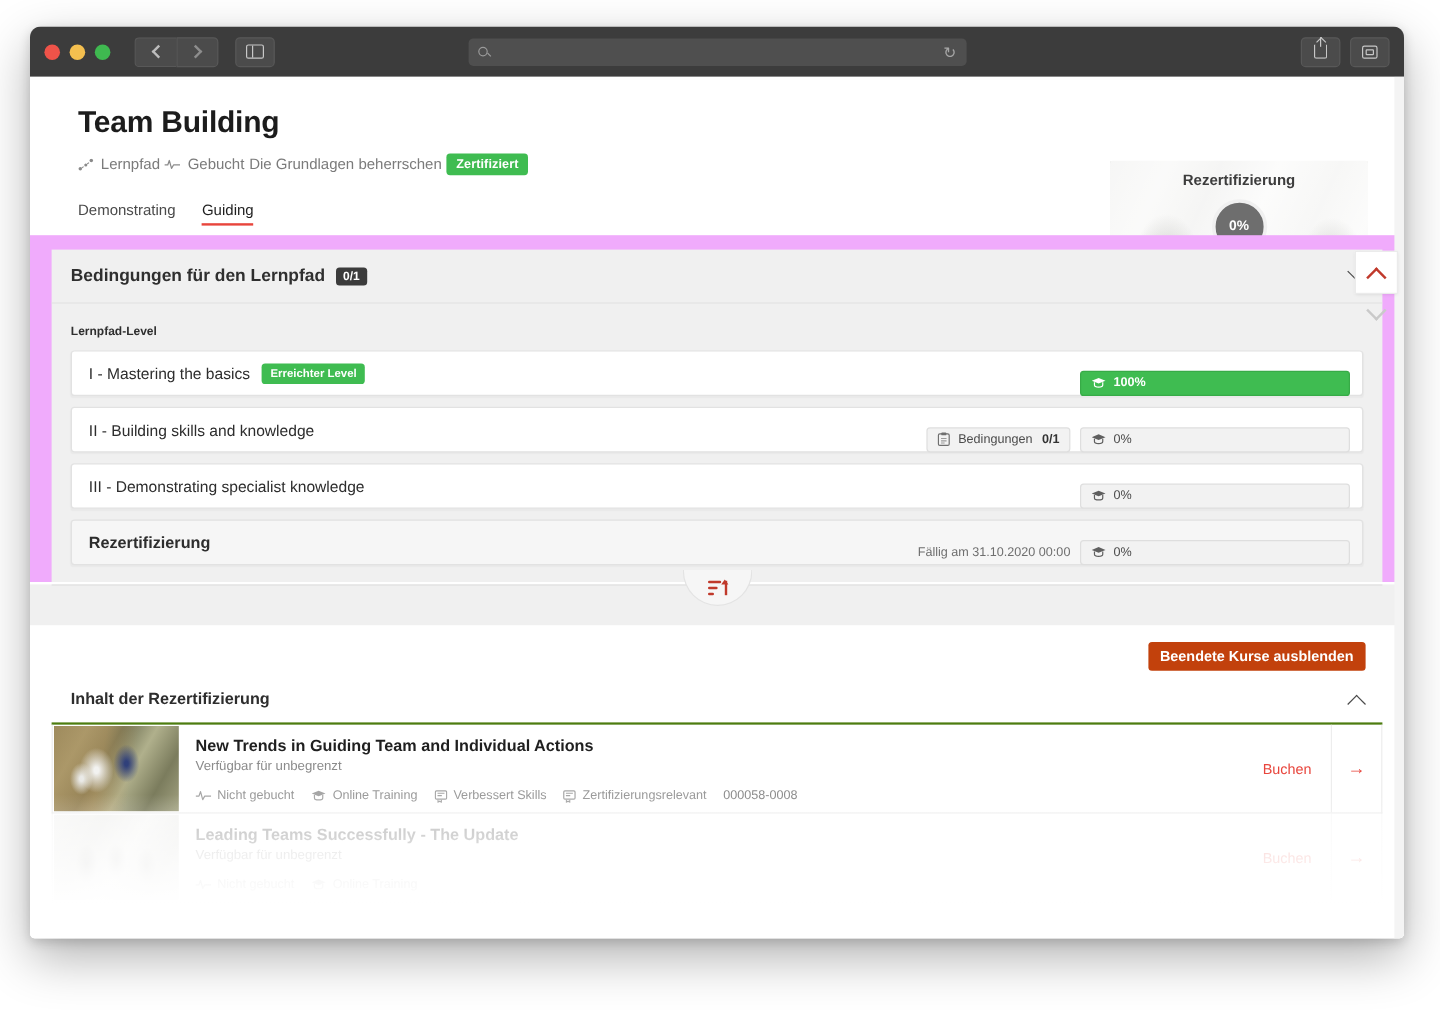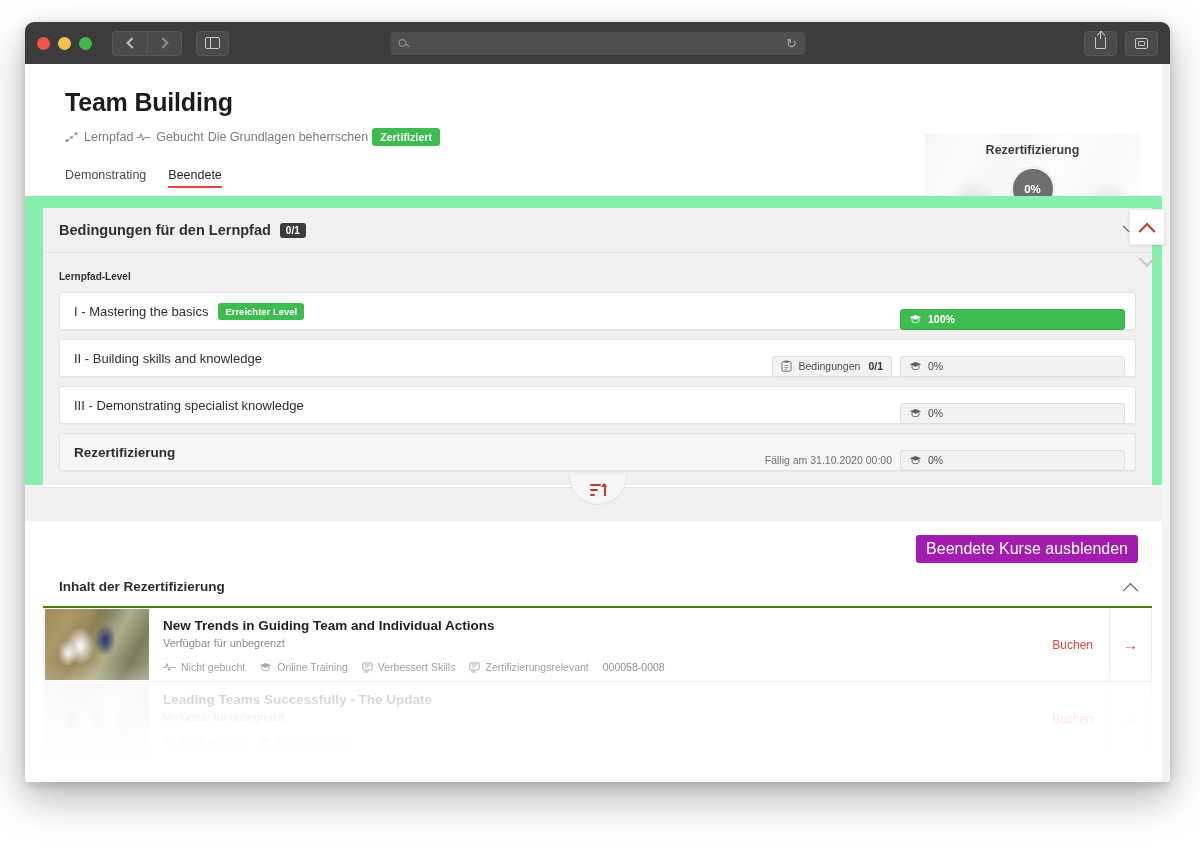--- a/index.html
+++ b/index.html
@@ -102,21 +102,21 @@
     display: flex; align-items: center; justify-content: center;
     margin: 9px auto 0 auto; border: 3px solid #f0f0f0;
   }
   .recert-due { font-size: 10.5px; color: #6f6f6f; margin-top: 10px; }
 
   .tabs { padding: 22px 40px 0 40px; display: flex; gap: 22px; }
   .tab { font-size: 12.5px; color: #4a4a4a; padding-bottom: 6px; position: relative; }
   .tab.active { color: #1f1f1f; }
   .tab.active::after { content:''; position:absolute; left:0; right:0; bottom:0; height: 2.5px; background: #e8453c; }
 
-  .greybody { background: #86efac; padding: 12px 0 0 0; margin-top: 8px; position: relative; }
+  .greybody { background: #f0abfc; padding: 12px 0 0 0; margin-top: 8px; position: relative; }
 
   .panel { background: #f0f0f0; margin: 0 18px; }
   .cond-row {
     display: flex; align-items: center; padding: 14px 16px 14px 16px;
     border-bottom: 1px solid #e3e3e3;
   }
   .cond-title { font-size: 14.5px; font-weight: bold; color: #2f2f2f; }
   .pill-dark {
     background: #3b3b3b; color:#fff; font-size: 10px; font-weight: bold;
     border-radius: 3px; padding: 2px 6px; margin-left: 9px;
@@ -169,21 +169,21 @@
   .sort-ico i { position:absolute; left:0; height:2px; background:#c0392b; border-radius:1px; }
   .sort-ico i:nth-child(1){ top:0; width:11px; }
   .sort-ico i:nth-child(2){ top:5px; width:8px; }
   .sort-ico i:nth-child(3){ top:10px; width:5px; }
   .sort-ico b { position:absolute; right:0; top:0; width:2px; height:12px; background:#c0392b; }
   .sort-ico b::after { content:''; position:absolute; left:-2.5px; top:-0.5px; width:0;height:0; border-left:3.5px solid transparent;border-right:3.5px solid transparent;border-bottom:4px solid #c0392b; }
 
   .content-block { background:#fff; margin: 0 18px; padding: 0; }
   .hide-row { display: flex; justify-content: flex-end; padding: 14px 14px 8px 14px; }
   .btn-red {
-    background: #a21caf; color: #fff; font-size: 16px; font-weight: normal;
+    background: #c2410c; color: #fff; font-size: 12px; font-weight: bold;
     padding: 5px 10px; border-radius: 3px; border: none;
   }
   .content-head {
     display: flex; align-items: center; padding: 8px 16px 12px 16px;
     border-bottom: 2px solid #4d7c0f;
   }
   .content-head h3 { font-size: 13.5px; font-weight: bold; color: #2e2e2e; }
   .chev-up-lg { margin-left: auto; width: 11px; height: 11px; border-right: 1.8px solid #4a4a4a; border-bottom: 1.8px solid #4a4a4a; transform: rotate(-135deg) translate(-3px,-3px); }
 
   .course {
@@ -320,21 +320,21 @@
             <div class="recert-inner">
               <div class="recert-title">Rezertifizierung</div>
               <div class="recert-circle">0%</div>
               <div class="recert-due">Fällig am 31.10.2020 00:00</div>
             </div>
           </div>
         </div>
 
         <div class="tabs">
           <div class="tab">Demonstrating</div>
-          <div class="tab active">Beendete</div>
+          <div class="tab active">Guiding</div>
         </div>
 
         <div class="greybody">
           <div class="panel">
 
             <div class="cond-row">
               <span class="cond-title">Bedingungen für den Lernpfad</span>
               <span class="pill-dark">0/1</span>
               <span class="chev-down-lg"></span>
             </div>

